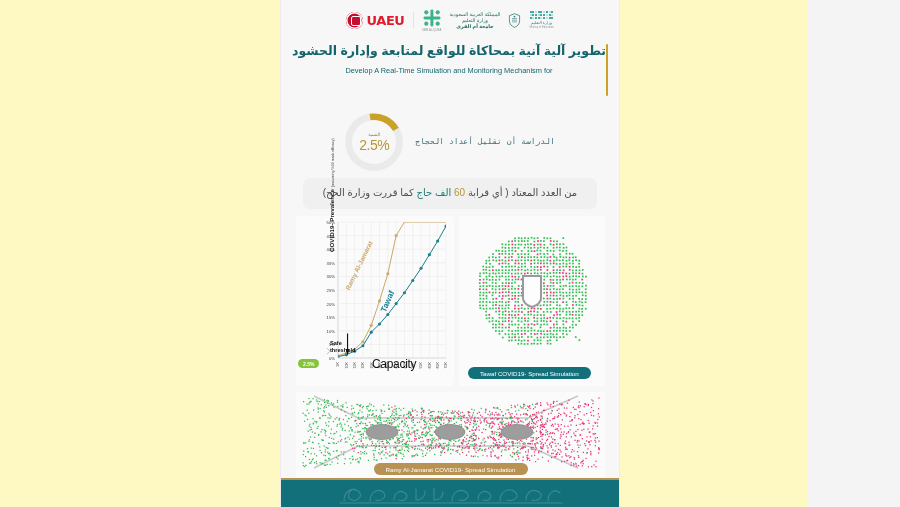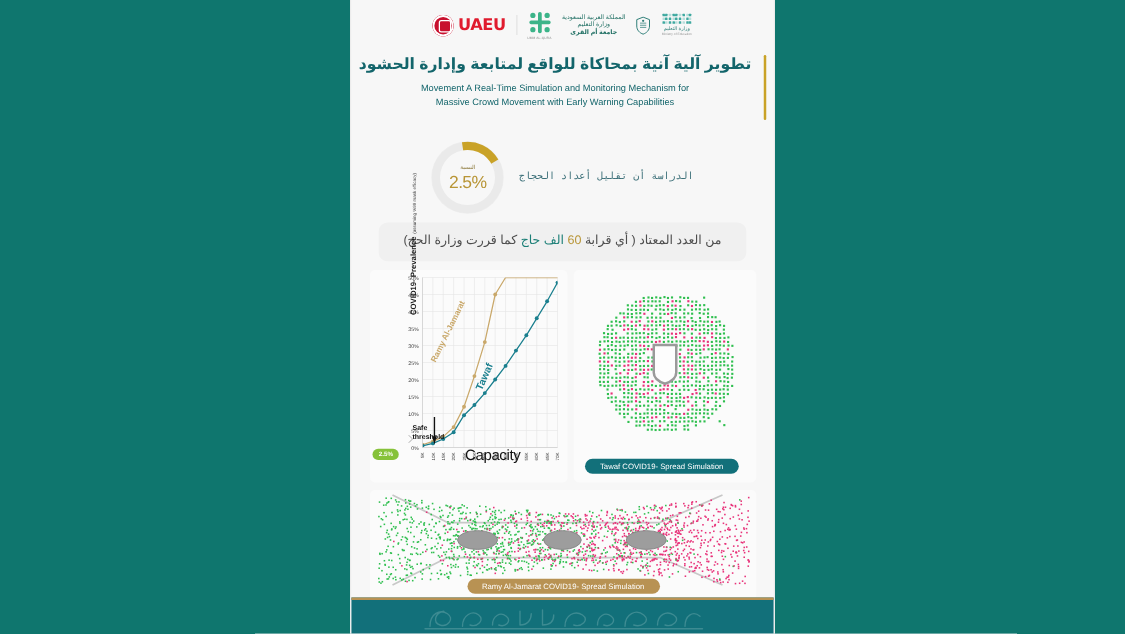--- a/index.html
+++ b/index.html
@@ -2,21 +2,21 @@
 <html><head>
 <meta charset="utf-8">
 <style>
   * { box-sizing: border-box; margin: 0; padding: 0; }
   html, body {
     width: 900px; height: 507px;
     background: #f4f4f5;
     font-family: "Liberation Sans", "DejaVu Sans", sans-serif;
     overflow: hidden;
   }
-  #stage { position: relative; width: 900px; height: 507px; background: #0f766e; }
+  #stage { position: relative; width: 808px; height: 507px; background: #fef9c3; }
 
   
   #sheet {
     position: absolute; left: 281px; top: 0; width: 338px; height: 507px;
     background: #f7f7f7;
     box-shadow: 0 0 0 1px #ececec;
     overflow: hidden;
   }
 
   
@@ -50,21 +50,21 @@
   .edu-dots i { width: 2px; height: 2px; background: #3fa9a0; display: block; border-radius: 0.3px; }
   .edu-dots i.pale { background: #b9dedb; }
   .edu-ar { font-size: 4px; color: #2f7f78; direction: rtl; }
   .edu-en { font-size: 2.6px; color: #9a9a9a; }
 
   
   .titleblock {
     position: absolute; left: 0; top: 42px; width: 100%;
     display: flex; justify-content: center;
   }
-  .title-inner { position: relative; padding-right: 12px; text-align: center; }
+  .title-inner { position: relative; padding-right: 2px; text-align: center; }
   .gold-bar {
     position: absolute; right: 0; top: 2px; width: 2.5px; height: 52px;
     background: #c9a227; border-radius: 2px;
   }
   .ar-title {
     direction: rtl; color: #13656b; font-weight: bold;
     font-size: 12.5px; line-height: 1.45; letter-spacing: 0px;
     white-space: nowrap;
   }
   .en-title {
@@ -227,22 +227,21 @@
         </div>
         <div class="edu-ar">وزارة التعليم</div>
         <div class="edu-en">Ministry of Education</div>
       </div>
     </div>
 
     <div class="titleblock">
       <div class="title-inner">
         <div class="gold-bar"></div>
         <div class="ar-title">تطوير آلية آنية بمحاكاة للواقع لمتابعة وإدارة الحشود</div>
-        <div class="en-title">Movement A Real-Time Simulation and Monitoring Mechanism for</div>
-        <div class="en-title" style="margin-top:0">Massive Crowd Movement with Early Warning Capabilities</div>
+        <div class="en-title">Develop A Real-Time Simulation and Monitoring Mechanism for</div>
       </div>
     </div>
 
     <div class="statrow">
       <div class="donut">
         <svg width="58" height="58" viewBox="0 0 58 58">
           <circle cx="29" cy="29" r="25" fill="none" stroke="#eaeaea" stroke-width="7"></circle>
           <circle cx="29" cy="29" r="25" fill="none" stroke="#c9a227" stroke-width="7" stroke-dasharray="30 127" stroke-linecap="butt" transform="rotate(-99 29 29)"></circle>
         </svg>
         <div class="donut-hole"></div>

